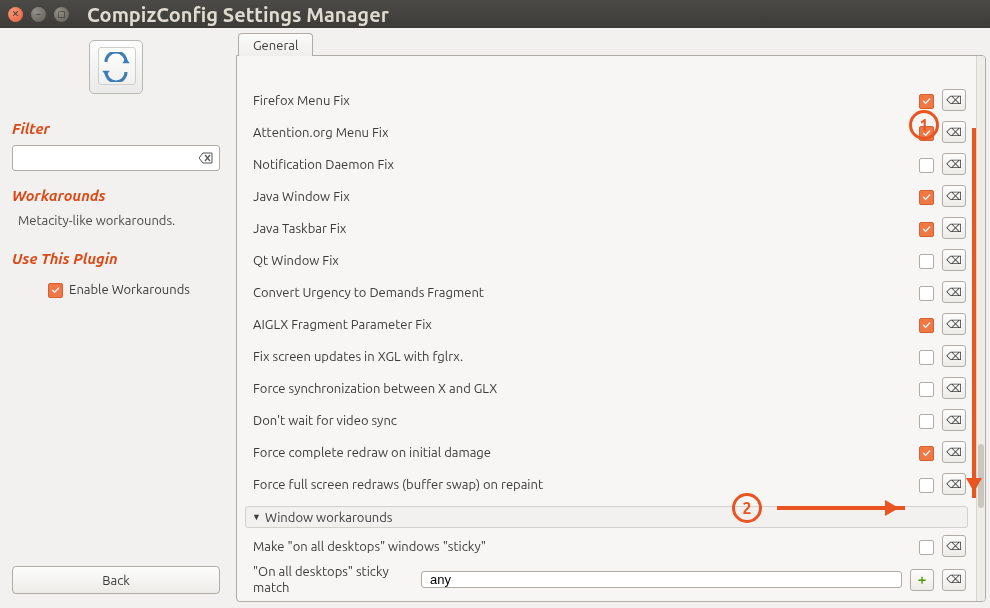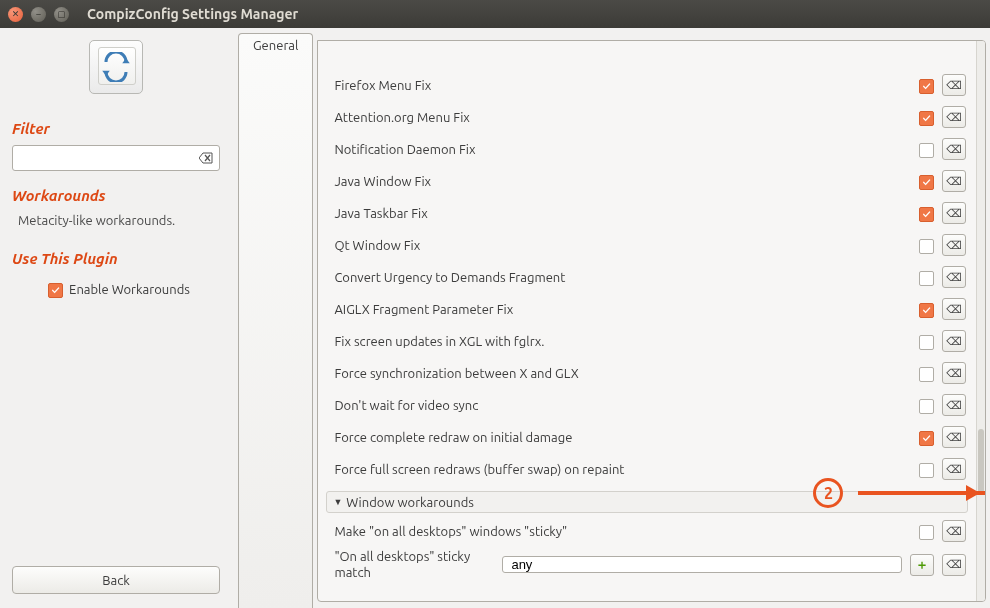--- a/index.html
+++ b/index.html
@@ -19,21 +19,21 @@
     padding: 0 8px;
     gap: 8px;
   }
   .win-btn {
     width: 15px; height: 15px; border-radius: 50%;
     display: inline-flex; align-items: center; justify-content: center;
     font-size: 9px; color: #3a3a36;
   }
   .win-close { background: radial-gradient(circle at 30% 30%, #f79678, #e7603b); }
   .win-min, .win-max { background: radial-gradient(circle at 30% 30%, #918f88, #5f5d55); color:#2c2b27;}
-  .win-title { color: #dfdbd2; font-weight: 600; margin-left: 10px; font-size: 14px; }
+  .win-title { color: #dfdbd2; font-weight: 600; margin-left: 10px; font-size: 20px; }
 
   .content {
     display: flex;
     height: 580px;
   }
   
   .sidebar {
     width: 232px;
     padding: 12px 12px 12px 12px;
     display: flex;
@@ -110,21 +110,21 @@
     background: linear-gradient(#fdfdfc,#ecebe7);
     display:flex; align-items:center; justify-content:center;
     font-size:13px;
     color:#3c3c3c;
     margin: 0 0 2px 0;
     cursor:pointer;
   }
   
   .main {
     flex: 1;
-    display:flex; flex-direction:row;
+    display:flex; flex-direction:column;
     padding-top: 4px;
     position: relative;
   }
   .tabs {
     display:flex;
     padding-left: 6px;
     position: relative;
     z-index: 2;
   }
   .tab {
@@ -134,21 +134,21 @@
     border-radius: 4px 4px 0 0;
     background: linear-gradient(#fbfbfa,#efeeec);
     color:#3c3c3c;
     font-size:13px;
     position:relative;
     top:1px;
   }
   .panel {
     border: 1px solid #b0ada6;
     border-radius: 0 4px 4px 4px;
-    margin: 8px 4px 6px 4px;
+    margin: 0 4px 6px 4px;
     background: #f7f6f5;
     flex:1;
     position:relative;
     overflow:hidden;
   }
   .scroll-area {
     position:absolute;
     left:0; right:9px; top:0; bottom:0;
     overflow:hidden;
     padding: 4px 0 8px 0;

